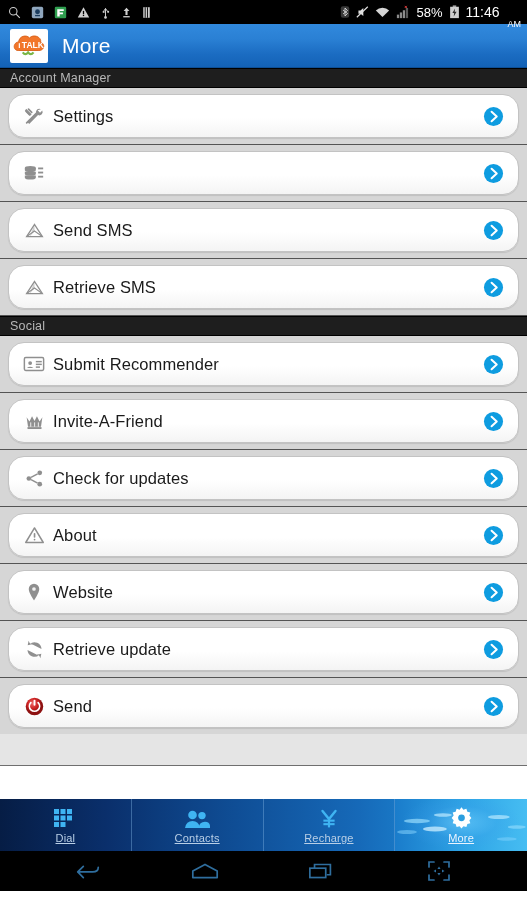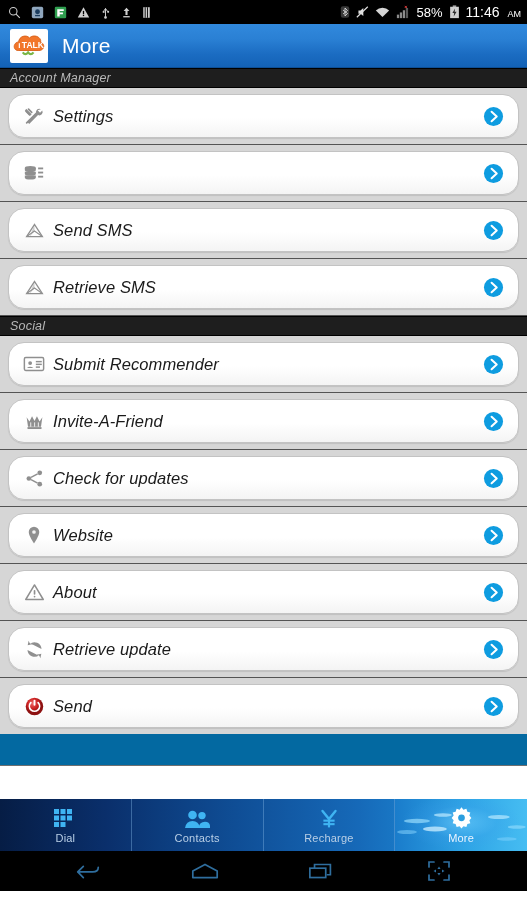--- a/index.html
+++ b/index.html
@@ -15,38 +15,38 @@
   
   .statusbar {
     height:24px; background:#000000; display:flex; align-items:center;
     padding:0 6px 0 8px; flex:0 0 24px;
   }
   .sb-left { display:flex; align-items:center; gap:10px; }
   .sb-right { margin-left:auto; display:flex; align-items:center; gap:6px; }
   .sb-ico { display:inline-flex; align-items:center; justify-content:center; }
   .sb-batt-pct { color:#ffffff; font-size:13px; letter-spacing:0px; }
   .sb-time { color:#ffffff; font-size:14px; }
-  .sb-ampm { color:#ffffff; font-size:9px; margin-left:2px; position:relative; top:2px; }
+  .sb-ampm { color:#ffffff; font-size:9px; margin-left:2px; position:relative; top:12px; }
 
   
   .actionbar {
     flex:0 0 44px; height:44px;
     background:linear-gradient(180deg,#3189dd 0%,#2a80d4 35%,#1b6cc2 70%,#1362b6 100%);
     display:flex; align-items:center; padding:0 10px;
     border-bottom:1px solid #0d4f96;
   }
   .logo {
     width:38px; height:34px; background:#ffffff; border-radius:2px;
     display:flex; align-items:center; justify-content:center;
     flex:0 0 38px; position:relative; overflow:hidden;
   }
   .ab-title { color:#ffffff; font-size:21px; margin-left:14px; font-weight:400; letter-spacing:.2px;}
 
   
-  .content { flex:1 1 auto; background:#0369a1; overflow:hidden;font-style:italic; }
+  .content { flex:1 1 auto; background:#e5e5e5; overflow:hidden; }
   .section-header {
     background:#1e1e1e; color:#b8b8b8; font-size:12.5px;
     padding:4px 0 4px 10px; height:20px; line-height:12px;
     display:flex; align-items:center; letter-spacing:.2px;
     border-top:1px solid #000; border-bottom:1px solid #000;
   }
   .row-wrap { padding:6px 8px 6px 8px; border-bottom:1px solid #545454; background:#d6d6d6; }
   .row-wrap.no-border { border-bottom:none; }
   .row {
     background:linear-gradient(180deg,#ffffff 0%,#ffffff 55%,#f4f4f4 100%);
@@ -66,21 +66,21 @@
     flex:0 0 52px; height:52px; display:flex; position:relative; overflow:hidden;
     background:linear-gradient(90deg,#061d45 0%,#0a2f6b 20%,#0f4e96 45%,#1669b8 68%,#1d8ad6 85%,#27a3e8 100%);
   }
   .tab {
     flex:1 1 25%; display:flex; flex-direction:column; align-items:center;
     justify-content:center; position:relative; gap:3px;
     border-right:1px solid rgba(120,170,220,.45);
   }
   .tab:last-child { border-right:none; }
   .tab .tab-ico { height:22px; display:flex; align-items:flex-end; justify-content:center; }
-  .tab .tab-label { font-size:11px; color:#b9cfe6; letter-spacing:.2px; }
+  .tab .tab-label { font-size:11px; color:#b9cfe6; letter-spacing:.2px;text-decoration:underline; }
   .tab.active .tab-label { color:#eaf4ff; }
   .tab.active::before {
     content:""; position:absolute; inset:0;
     background:
       radial-gradient(ellipse 60% 70% at 50% 45%, rgba(120,210,255,.55) 0%, rgba(60,160,235,.25) 45%, rgba(0,0,0,0) 75%),
       linear-gradient(90deg,#1a7ccb 0%,#2fa5e6 55%,#46bdf2 100%);
     z-index:0;
   }
   .tab.active .streaks { position:absolute; inset:0; z-index:1; pointer-events:none; }
   .tab.active .tab-ico, .tab.active .tab-label { position:relative; z-index:2; }
@@ -335,44 +335,44 @@
             <svg width="21" height="21" viewBox="0 0 22 22">
               <circle cx="11" cy="11" r="10" fill="#0e9ce0"></circle>
               <path d="M9 6 L14.4 11 L9 16" fill="none" stroke="#ffffff" stroke-width="2.1" stroke-linecap="round" stroke-linejoin="round"></path>
             </svg>
           </span>
         </div>
       </div>
       <div class="row-wrap">
         <div class="row">
           <span class="row-icon">
+            <svg width="21" height="21" viewBox="0 0 24 24">
+              <path d="M12 3.4 L22 20 H2 Z" fill="none" stroke="#8f8f8f" stroke-width="1.7" stroke-linejoin="round"></path>
+              <rect x="11.1" y="9.2" width="1.9" height="5.4" rx=".9" fill="#8f8f8f"></rect>
+              <rect x="11.1" y="15.8" width="1.9" height="1.9" rx=".9" fill="#8f8f8f"></rect>
+            </svg>
+          </span>
+          <span class="row-label">About</span>
+          <span class="row-chev">
+            <svg width="21" height="21" viewBox="0 0 22 22">
+              <circle cx="11" cy="11" r="10" fill="#0e9ce0"></circle>
+              <path d="M9 6 L14.4 11 L9 16" fill="none" stroke="#ffffff" stroke-width="2.1" stroke-linecap="round" stroke-linejoin="round"></path>
+            </svg>
+          </span>
+        </div>
+      </div>
+      <div class="row-wrap">
+        <div class="row">
+          <span class="row-icon">
             <svg width="20" height="21" viewBox="0 0 20 24">
               <path d="M10 2 a6 6 0 0 1 6 6 c0 4.6 -6 13 -6 13 S4 12.6 4 8 a6 6 0 0 1 6 -6 Z" fill="#8f8f8f"></path>
               <circle cx="10" cy="8" r="2.1" fill="#f2f2f2"></circle>
             </svg>
           </span>
           <span class="row-label">Website</span>
-          <span class="row-chev">
-            <svg width="21" height="21" viewBox="0 0 22 22">
-              <circle cx="11" cy="11" r="10" fill="#0e9ce0"></circle>
-              <path d="M9 6 L14.4 11 L9 16" fill="none" stroke="#ffffff" stroke-width="2.1" stroke-linecap="round" stroke-linejoin="round"></path>
-            </svg>
-          </span>
-        </div>
-      </div>
-      <div class="row-wrap">
-        <div class="row">
-          <span class="row-icon">
-            <svg width="21" height="21" viewBox="0 0 24 24">
-              <path d="M12 3.4 L22 20 H2 Z" fill="none" stroke="#8f8f8f" stroke-width="1.7" stroke-linejoin="round"></path>
-              <rect x="11.1" y="9.2" width="1.9" height="5.4" rx=".9" fill="#8f8f8f"></rect>
-              <rect x="11.1" y="15.8" width="1.9" height="1.9" rx=".9" fill="#8f8f8f"></rect>
-            </svg>
-          </span>
-          <span class="row-label">About</span>
           <span class="row-chev">
             <svg width="21" height="21" viewBox="0 0 22 22">
               <circle cx="11" cy="11" r="10" fill="#0e9ce0"></circle>
               <path d="M9 6 L14.4 11 L9 16" fill="none" stroke="#ffffff" stroke-width="2.1" stroke-linecap="round" stroke-linejoin="round"></path>
             </svg>
           </span>
         </div>
       </div>
       <div class="row-wrap">
         <div class="row">

